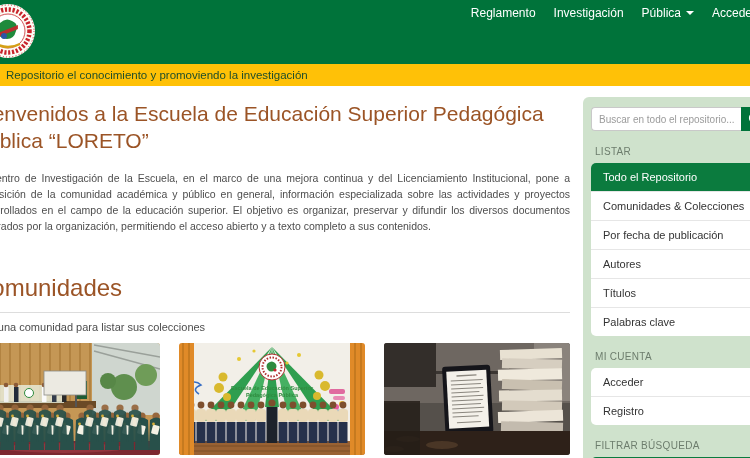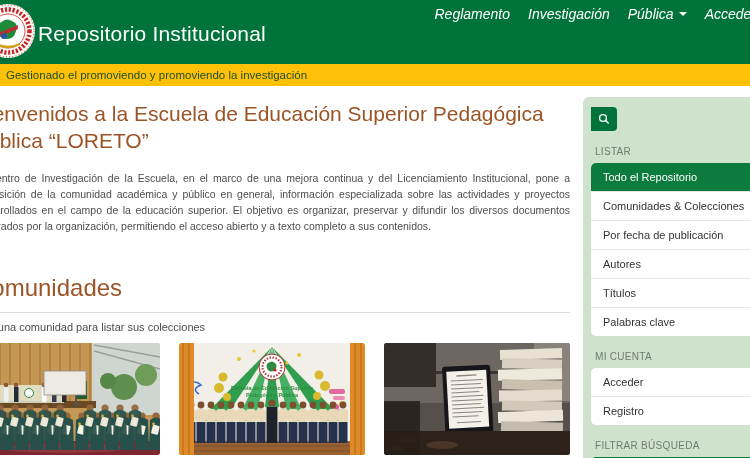--- a/index.html
+++ b/index.html
@@ -5,21 +5,21 @@
   * { margin:0; padding:0; box-sizing:border-box; }
   html,body { width:750px; height:458px; overflow:hidden; background:#fff;
               font-family:"Liberation Sans","DejaVu Sans",sans-serif; }
   .page { width:812px; margin-left:-26px; min-height:470px; }
 
   
   .header { height:64px; background:#00733a; position:relative; }
   .logo { position:absolute; left:6px; top:3px; width:56px; height:56px; }
   .brand { position:absolute; left:64px; top:22px; color:#fff; font-size:21px; letter-spacing:.2px; }
   .topnav { position:absolute; top:6px; right:30px; display:flex; gap:18px; align-items:center; }
-  .nav-link { color:#fff; font-size:14px; cursor:pointer; text-decoration:none; display:flex; align-items:center;font-style:italic; }
+  .nav-link { color:#fff; font-size:12px; cursor:pointer; text-decoration:none; display:flex; align-items:center; }
   .caret { width:0; height:0; border-left:4px solid transparent; border-right:4px solid transparent;
            border-top:4px solid #fff; display:inline-block; margin-left:5px; }
 
   
   .tagline { height:22px; background:#ffc107; display:flex; align-items:center;
              padding-left:32px; font-size:11.5px; color:#1e4d2b; position:relative; }
 
   
   .content { display:flex; background:#fff; }
   .main { width:596px; flex:none; }
@@ -60,35 +60,34 @@
     <svg class="logo" viewBox="0 0 56 56">
       <circle cx="28" cy="28" r="27" fill="#fdfdf6"></circle>
       <circle cx="28" cy="28" r="26" fill="none" stroke="#c8242b" stroke-width="1" stroke-dasharray="1 2.2"></circle>
       <circle cx="28" cy="28" r="21.5" fill="none" stroke="#c8242b" stroke-width="4.5" stroke-dasharray="2.2 1.7"></circle>
       <circle cx="28" cy="28" r="17" fill="#fff" stroke="#c8242b" stroke-width="0.8"></circle>
       <path d="M20 20 q6 -6 12 -2 q7 3 4 10 q-2 8 -9 8 q-8 0 -9 -7 q-1 -5 2 -9 z" fill="#1f8a3c"></path>
       <path d="M18 30 l20 -8 l0 4 l-20 8 z" fill="#c8242b" opacity="0.9"></path>
       <circle cx="24" cy="33" r="3" fill="#2a56a5"></circle>
       <path d="M16 41 q12 6 24 0" stroke="#d4a017" stroke-width="2.5" fill="none"></path>
     </svg>
-    <div class="brand">Repositorio Institucional</div>
     <div class="topnav">
       <a class="nav-link">Reglamento</a>
       <a class="nav-link">Investigación</a>
       <a class="nav-link">
         <span>Pública</span>
         <span class="caret"></span>
       </a>
       <a class="nav-link">Acceder</a>
     </div>
   </div>
 
   <div class="tagline">
 
-    <span>Gestionado el promoviendo y promoviendo la investigación</span>
+    <span>Repositorio el conocimiento y promoviendo la investigación</span>
   </div>
 
   <div class="content">
 
     <div class="main">
       <h1 class="welcome-title">
         <span>Bienvenidos a la Escuela de Educación Superior Pedagógica</span>
         <span>Pública “LORETO”</span>
       </h1>
       <p class="welcome-text">El Centro de Investigación de la Escuela, en el marco de una mejora continua y del Licenciamiento Institucional, pone a disposición de la comunidad académica y público en general, información especializada sobre las actividades y proyectos desarrollados en el campo de la educación superior. El objetivo es organizar, preservar y difundir los diversos documentos generados por la organización, permitiendo el acceso abierto y a texto completo a sus contenidos.</p>
@@ -310,20 +309,21 @@
           </svg>
         </div>
 
       </div>
     </div>
 
     <div class="sidebar">
       <div class="panel">
 
         <div class="search-row">
+          <input class="search-input" type="text" placeholder="Buscar en todo el repositorio..." style="">
           <button class="search-btn">
             <svg width="12" height="12" viewBox="0 0 12 12">
               <circle cx="5" cy="5" r="3.4" fill="none" stroke="#fff" stroke-width="1.4"></circle>
               <line x1="7.6" y1="7.6" x2="10.6" y2="10.6" stroke="#fff" stroke-width="1.4"></line>
             </svg>
           </button>
         </div>
 
         <div class="side-label">LISTAR</div>
         <div class="side-card">

